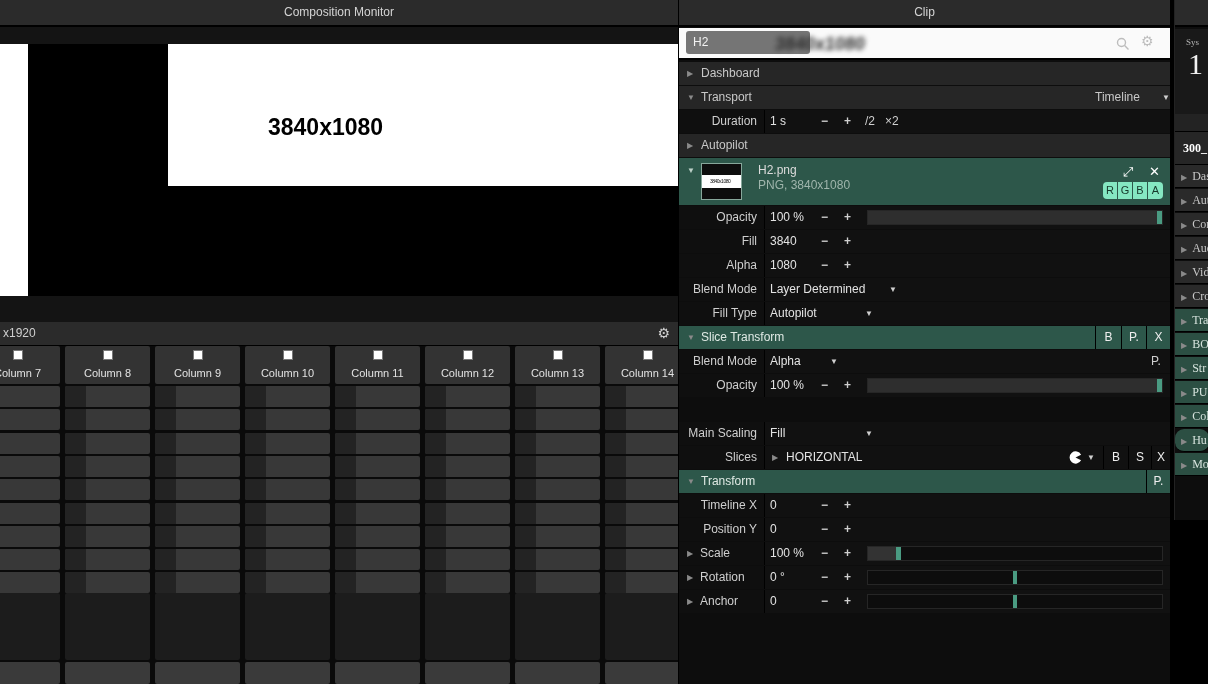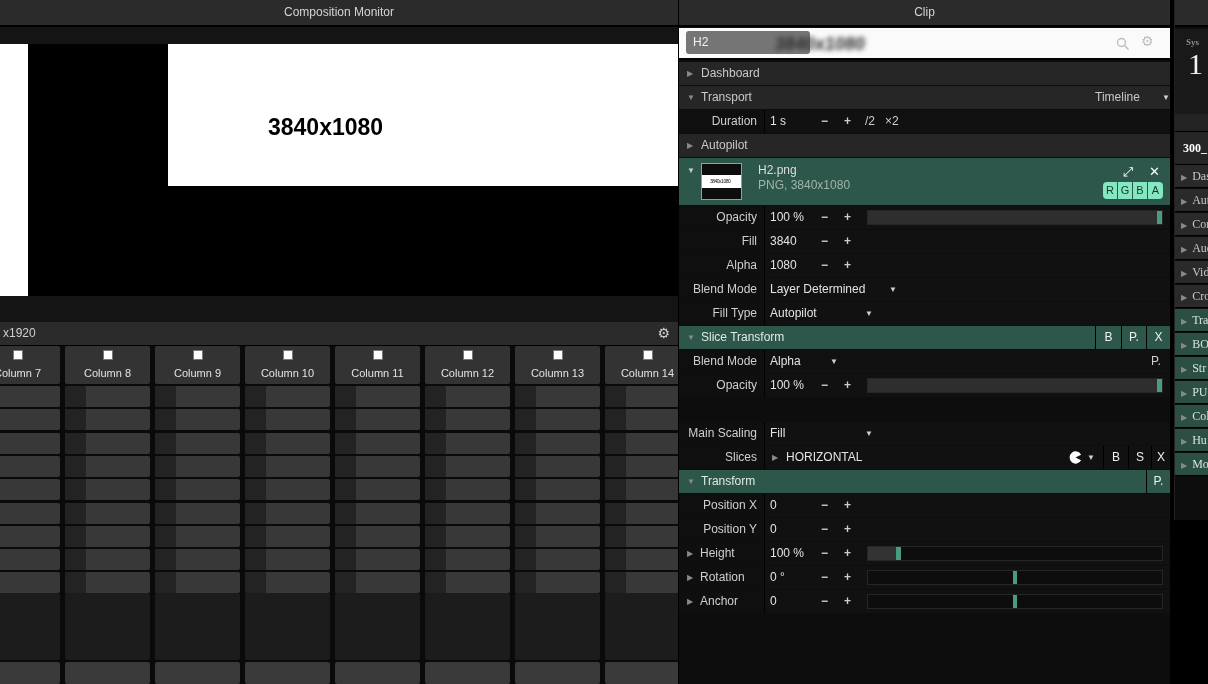--- a/index.html
+++ b/index.html
@@ -496,35 +496,35 @@
       <span class="hbtn" style="left:472px;width:19px;">X</span>
     </div>
 
     <div class="ghdr" style="top:470px;">
       <span class="arr">▼</span>
       <span class="slabel">Transform</span>
       <span class="hbtn" style="left:467px;width:24px;">P.</span>
     </div>
 
     <div class="crow" style="top:494px;">
-      <div class="lblcol">Position X</div>
+      <div class="lblcol">Timeline X</div>
       <div class="val">0</div>
       <span class="step" style="left:142px;">−</span>
       <span class="step" style="left:165px;">+</span>
     </div>
 
     <div class="crow" style="top:518px;">
       <div class="lblcol">Position Y</div>
       <div class="val">0</div>
       <span class="step" style="left:142px;">−</span>
       <span class="step" style="left:165px;">+</span>
     </div>
 
     <div class="crow" style="top:542px;">
-      <div class="lblcol" style="text-align:left;padding-left:21px;">Height</div>
+      <div class="lblcol" style="text-align:left;padding-left:21px;">Scale</div>
       <span class="arr" style="position:absolute;left:8px;font-size:8px;line-height:23px;color:#8a8a8a;">▶</span>
       <div class="val">100 %</div>
       <span class="step" style="left:142px;">−</span>
       <span class="step" style="left:165px;">+</span>
       <div class="slider">
         <span class="fillseg" style="width:28px;"></span>
         <span class="handle" style="left:28px;"></span>
       </div>
     </div>
 
@@ -564,18 +564,18 @@
         <div class="srow dark" style="top: 189px;"><span class="ra">▶</span><span>Aut</span></div>
         <div class="srow dark" style="top: 213px;"><span class="ra">▶</span><span>Cor</span></div>
         <div class="srow dark" style="top: 237px;"><span class="ra">▶</span><span>Aud</span></div>
         <div class="srow dark" style="top: 261px;"><span class="ra">▶</span><span>Vid</span></div>
         <div class="srow dark" style="top: 285px;"><span class="ra">▶</span><span>Cro</span></div>
         <div class="srow green" style="top: 309px;"><span class="ra">▶</span><span>Tra</span></div>
         <div class="srow green" style="top: 333px;"><span class="ra">▶</span><span>BO</span></div>
         <div class="srow green" style="top: 357px;"><span class="ra">▶</span><span>Str</span></div>
         <div class="srow green" style="top: 381px;"><span class="ra">▶</span><span>PU</span></div>
         <div class="srow green" style="top: 405px;"><span class="ra">▶</span><span>Col</span></div>
-        <div class="srow green" style="top: 429px;"><span class="ra">▶</span><span>Hu</span></div>
+        <div class="srow green" style="top: 429px; border-radius: 9px;"><span class="ra">▶</span><span>Hu</span></div>
         <div class="srow green" style="top: 453px;"><span class="ra">▶</span><span>Mo</span></div>
       </div>
   </div>
 
 </div>
 
 </body></html>

